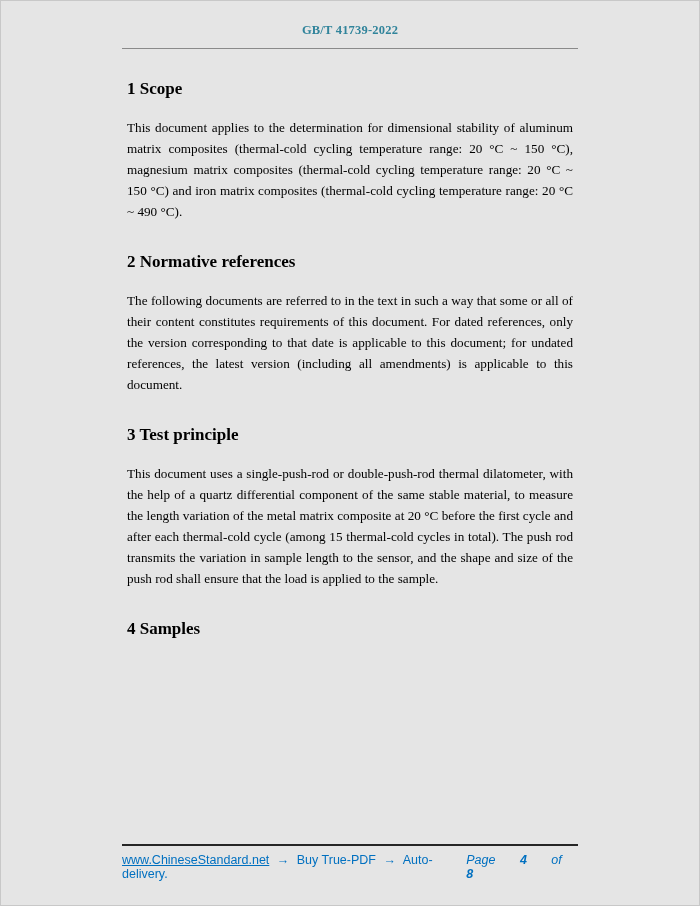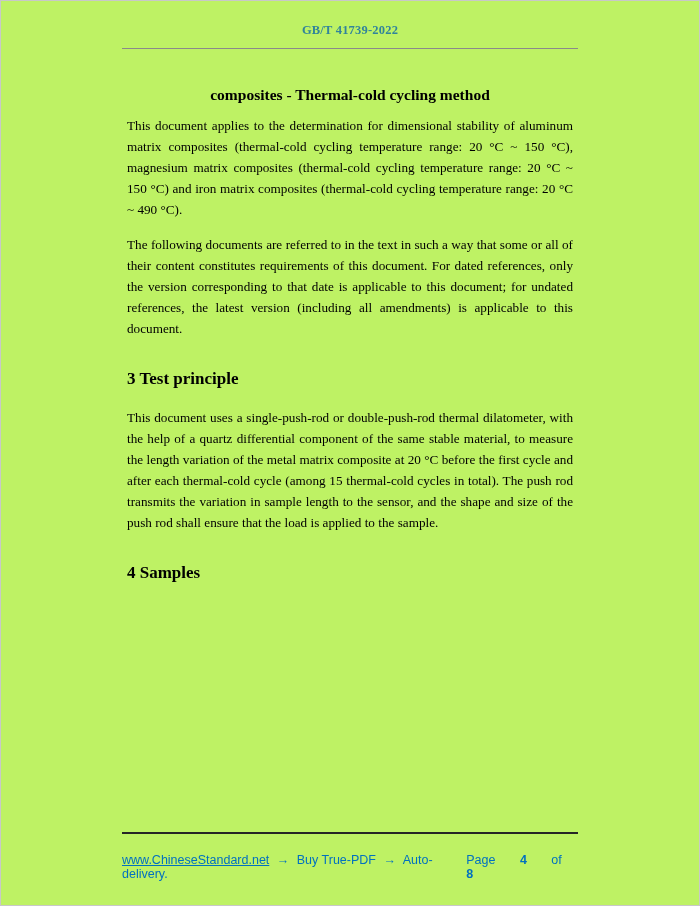--- a/index.html
+++ b/index.html
@@ -5,21 +5,21 @@
   html, body {
     margin: 0;
     padding: 0;
     background: #ffffff;
   }
   .page {
     position: relative;
     width: 700px;
     height: 906px;
     box-sizing: border-box;
-    background: #bef264;
+    background: #e5e5e5;
     border: 1px solid #c8c8c8;
     font-family: "Liberation Serif", serif;
     color: #000000;
     overflow: hidden;
   }
   
   .header {
     padding-top: 22px;
     text-align: center;
   }
@@ -60,55 +60,56 @@
   .reference {
     margin: 0 0 14px 20px !important;
   }
   
   .footer {
     position: absolute;
     left: 121px;
     right: 121px;
     bottom: 24px;
     border-top: 2px solid #262626;
-    padding-top: 19px;
+    padding-top: 7px;
     display: flex;
     justify-content: space-between;
     align-items: baseline;
     font-family: "Liberation Sans", sans-serif;
     font-size: 12.5px;
     color: #0070C0;
   }
   .footer-left span { margin-right: 4px; }
   .footer-link {
     color: #0070C0;
     text-decoration: underline;
     cursor: pointer;
   }
-  .footer-right span { margin-left: 21px; }
+  .footer-right span { margin-left: 21px; font-style: italic; }
   .page-num-bold { font-weight: bold; }
 </style>
 </head>
 <body>
 
 <div class="page">
 
   <div class="header">
     <div class="doc-number">GB/T 41739-2022</div>
     <div class="header-rule"></div>
   </div>
 
   <div class="doc-title">
-    <div>composites - Thermal-cold cycling method</div>
   </div>
 
   <div class="content">
 
+    <div class="section-heading">1 Scope</div>
     <p class="body-text">This document applies to the determination for dimensional stability of aluminum matrix composites (thermal-cold cycling temperature range: 20 °C ~ 150 °C), magnesium matrix composites (thermal-cold cycling temperature range: 20 °C ~ 150 °C) and iron matrix composites (thermal-cold cycling temperature range: 20 °C ~ 490 °C).</p>
 
+    <div class="section-heading">2 Normative references</div>
     <p class="body-text">The following documents are referred to in the text in such a way that some or all of their content constitutes requirements of this document. For dated references, only the version corresponding to that date is applicable to this document; for undated references, the latest version (including all amendments) is applicable to this document.</p>
 
     <div class="section-heading">3 Test principle</div>
     <p class="body-text">This document uses a single-push-rod or double-push-rod thermal dilatometer, with the help of a quartz differential component of the same stable material, to measure the length variation of the metal matrix composite at 20 °C before the first cycle and after each thermal-cold cycle (among 15 thermal-cold cycles in total). The push rod transmits the variation in sample length to the sensor, and the shape and size of the push rod shall ensure that the load is applied to the sample.</p>
 
     <div class="section-heading">4 Samples</div>
 
   </div>
 
   <div class="footer">

